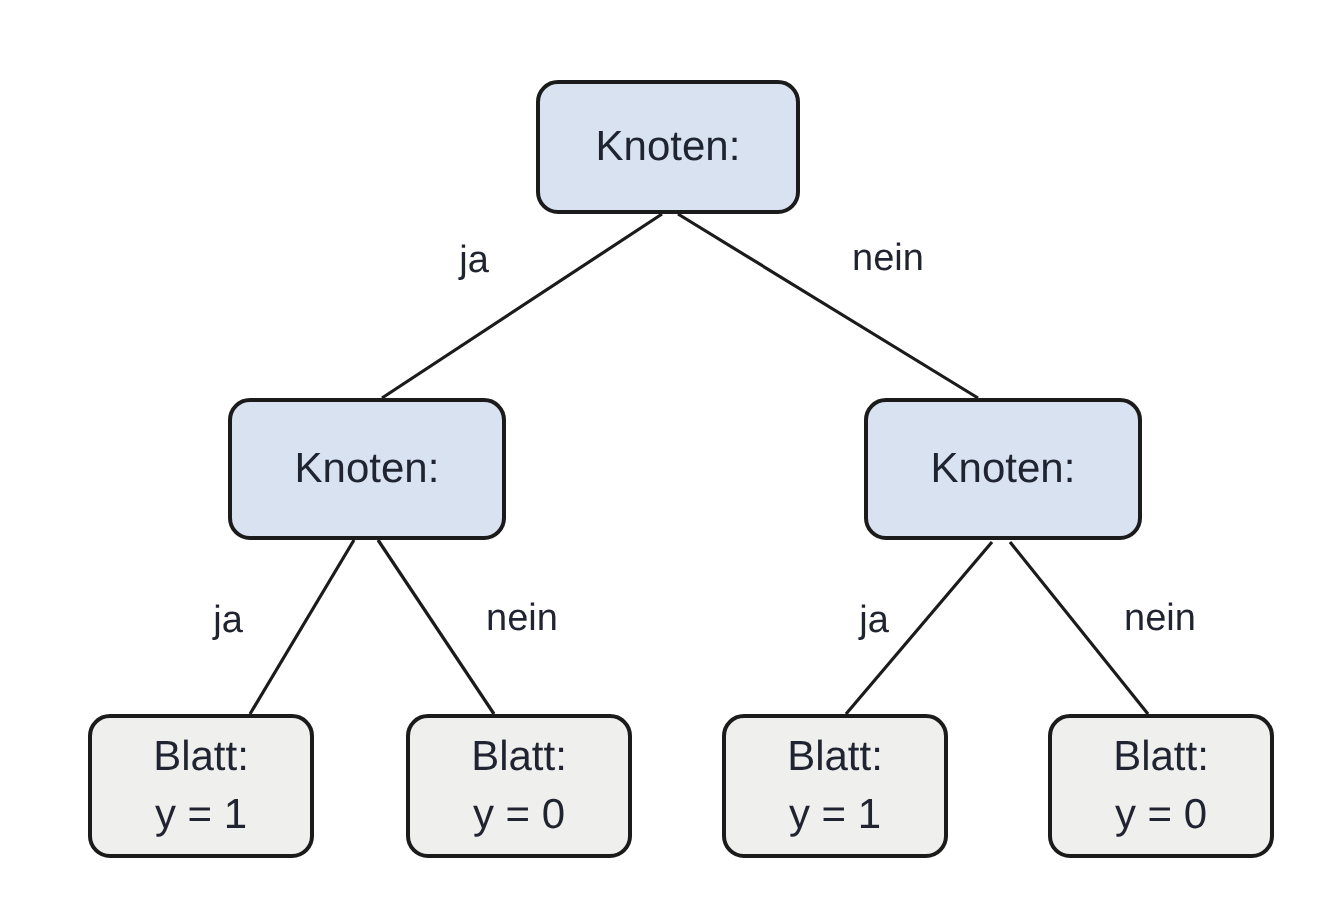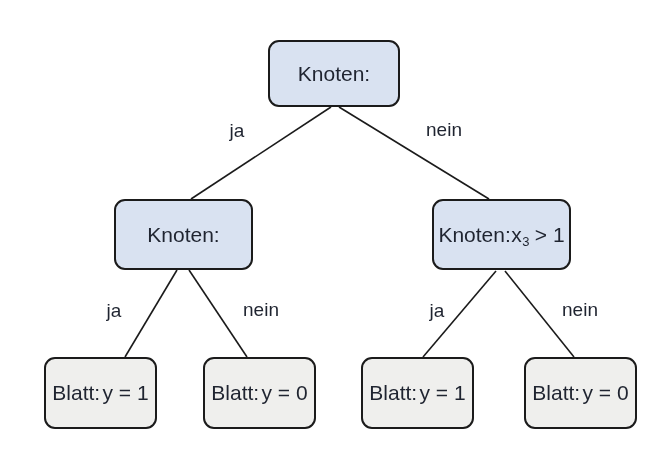--- a/index.html
+++ b/index.html
@@ -30,21 +30,21 @@
   .edges line {
     stroke: var(--border);
     stroke-width: 1.6;
   }
   .node {
     position: absolute;
     box-sizing: border-box;
     border: 2.2px solid var(--border);
     border-radius: 11px;
     display: flex;
-    flex-direction: row;
+    flex-direction: column;
     align-items: center;
     justify-content: space-evenly;
     padding: 3px 4px;
     color: var(--text);
     text-align: center;
     line-height: 1.1;
   }
   .node .title { font-size: 21px; }
   .node .cond, .node .value { font-size: 21px; white-space: pre; }
   .decision { background: var(--decision-fill); }
@@ -80,21 +80,20 @@
   <div class="node decision" style="left:268px; top:40px; width:132px; height:67px;">
     <div class="title">Knoten:</div>
   </div>
 
   <div class="node decision" style="left:114px; top:199px; width:139px; height:71px;">
     <div class="title">Knoten:</div>
   </div>
 
   <div class="node decision" style="left:432px; top:199px; width:139px; height:71px;">
     <div class="title">Knoten:</div>
-    <div class="cond"><span>x</span><span class="sub">3</span><span> &gt; 1</span></div>
   </div>
 
   <div class="node leaf" style="left:44px; top:357px; width:113px; height:72px;">
     <div class="title">Blatt:</div>
     <div class="value">y = 1</div>
   </div>
 
   <div class="node leaf" style="left:203px; top:357px; width:113px; height:72px;">
     <div class="title">Blatt:</div>
     <div class="value">y = 0</div>

